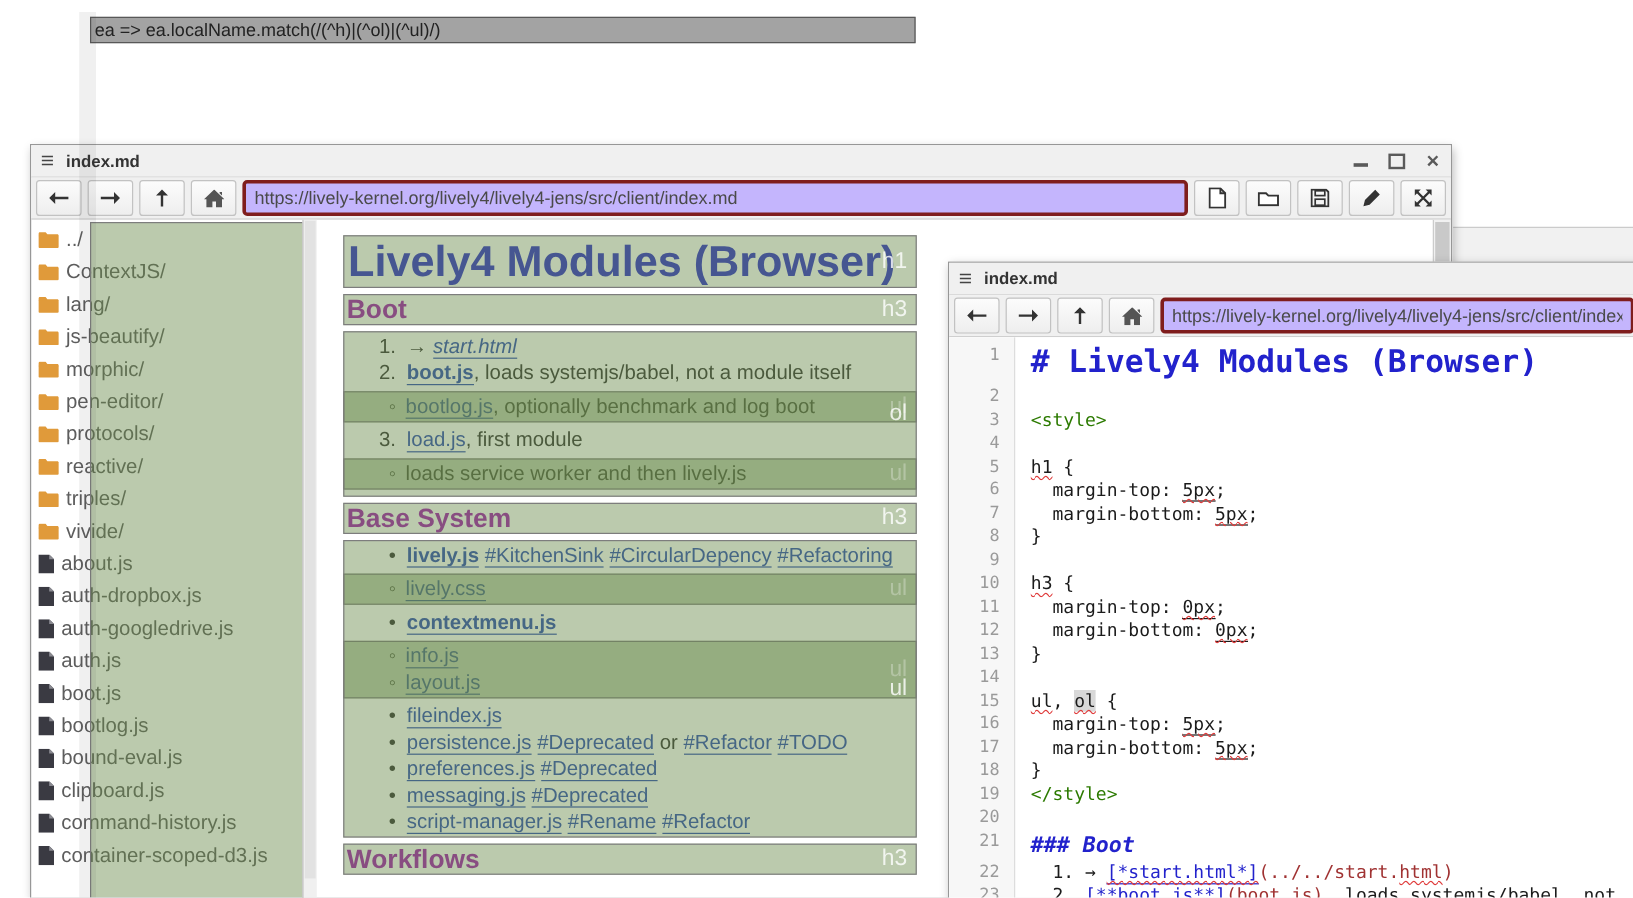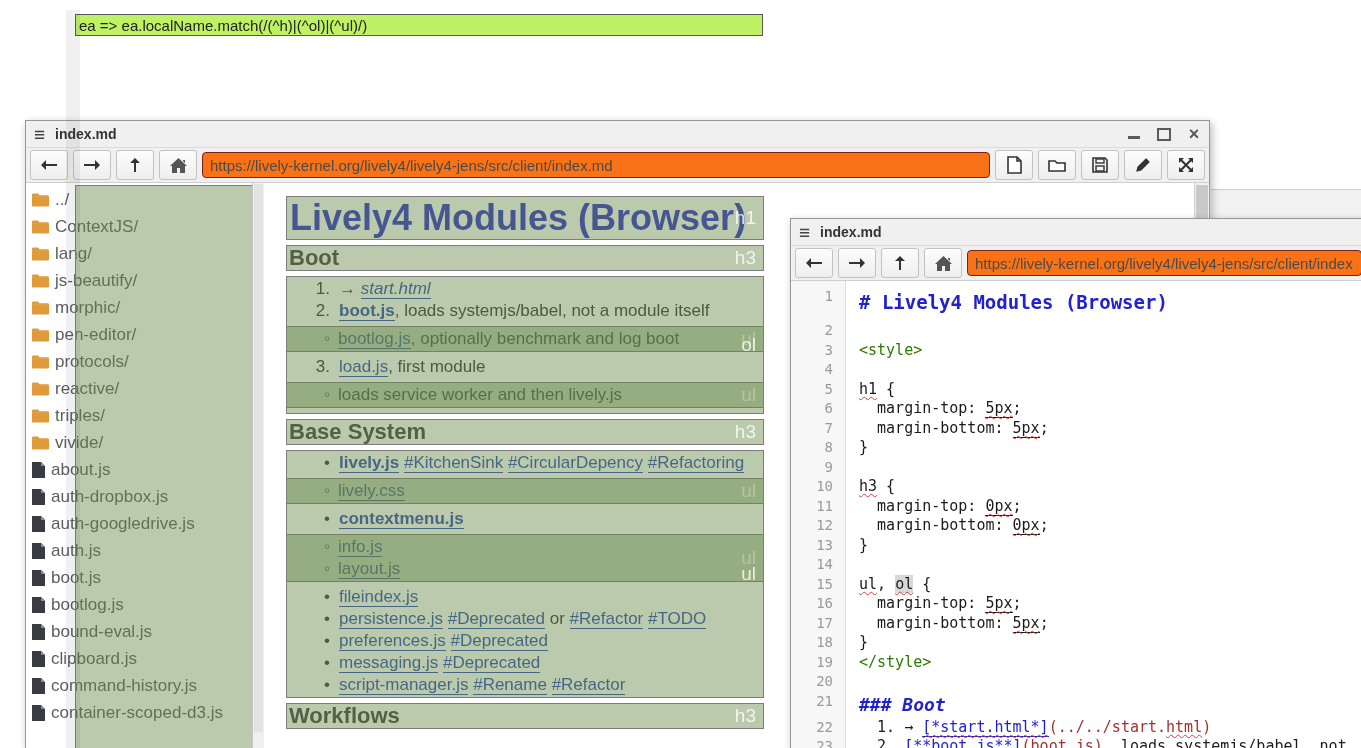--- a/index.html
+++ b/index.html
@@ -16,48 +16,48 @@
   .wc{width:14px;height:14px;display:flex;align-items:center;justify-content:center;
       color:#5a5a5a;cursor:pointer;}
   .wc-min i{display:block;width:12px;height:3px;background:#5a5a5a;margin-top:7px;}
   .wc-max i{display:block;width:10px;height:9px;border:2px solid #5a5a5a;}
   .wc-close{font-size:18px;font-weight:700;}
   .toolbar{height:34px;background:#f0f0f0;border-bottom:1px solid #cfcfcf;
            display:flex;align-items:center;padding:0 4px;gap:5px;}
   .tbtn{width:36px;height:28px;border:1px solid #c2c2c2;border-radius:3px;
         background:linear-gradient(#fcfcfc,#eeeeee);display:flex;align-items:center;
         justify-content:center;flex:none;cursor:pointer;}
-  .urlfield{flex:1;height:24px;border:1px solid #7f1d1d;border-radius:4px;background:#f97316;
+  .urlfield{flex:1;height:24px;border:3px solid #7f1d1d;border-radius:4px;background:#c4b5fd;
             font-size:15px;color:#4a4a4a;padding:0 7px;font-family:"Liberation Sans",sans-serif;min-width:40px;}
   svg{display:block;}
   
   #gray-strip{position:absolute;left:66px;top:10px;width:14px;height:738px;
               background:rgba(70,70,70,.08);z-index:30;pointer-events:none;}
   #filter-input{position:absolute;left:75px;top:14px;width:680px;height:18px;
                 border:1px solid #585858;font-size:15px;color:#222;padding:1px 3px;
-                font-family:"Liberation Sans",sans-serif;background:#bef264;z-index:5;}
+                font-family:"Liberation Sans",sans-serif;background:#a3a3a3;z-index:5;}
   
   #win1{left:25px;top:120px;width:1183px;height:627px;}
   .w1body{position:relative;height:565px;display:flex;overflow:hidden;}
   .sidebar{width:226px;flex:none;position:relative;padding:3px 0 0 6px;box-sizing:border-box;}
   .srow{height:27px;display:flex;align-items:center;gap:6px;font-size:17px;color:#5d5d5d;
         white-space:nowrap;cursor:pointer;}
   .sidebar-overlay{position:absolute;left:49px;top:2px;width:176px;height:562px;
                    background:rgba(104,138,74,.45);border:1px solid #7d7d7d;pointer-events:none;}
   .sscroll{width:11px;flex:none;background:#f0f0f0;border-left:1px solid #c6c6c6;position:relative;}
   .sscroll .thumb{position:absolute;left:1px;right:1px;top:1px;height:97%;background:#e2e2e2;}
   .mdarea{flex:1;position:relative;padding:8px 0 0 22px;overflow:hidden;}
   #md-root{width:478px;}
   .blk{position:relative;white-space:nowrap;}
   .ovl{position:absolute;inset:0;background:rgba(104,138,74,.45);border:1px solid #7d7d7d;
        pointer-events:none;}
   .ovl .tg{position:absolute;right:7px;top:50%;transform:translateY(-50%);
            color:rgba(255,255,255,.8);font-size:19px;font-weight:400;}
   .mdh1{font-size:36px;line-height:44px;font-weight:700;color:#2a2ccc;padding-left:4px;margin:5px 0;}
-  .mdh3{font-size:22px;line-height:26px;font-weight:700;color:#404040;padding-left:3px;margin:0;}
+  .mdh3{font-size:22px;line-height:26px;font-weight:700;color:#a21caf;padding-left:3px;margin:0;}
   .lst{margin:5px 0;padding:2px 0;font-size:17px;line-height:22px;color:#333;}
   .li{padding-left:18px;white-space:nowrap;}
   .mk{display:inline-block;width:26px;text-align:right;margin-right:9px;color:#333;}
   .subul{position:relative;margin:4px 0;padding:2px 0;}
   .subli{padding-left:28px;white-space:nowrap;}
   .smk{display:inline-block;width:16px;text-align:right;margin-right:8px;}
   .mda{color:#2b4bb5;border-bottom:1px solid #2b4bb5;cursor:pointer;}
   .bold{font-weight:700;} .ital{font-style:italic;}
   .md-scrollbar{position:absolute;right:0;top:0;bottom:0;width:14px;background:#f1f1f1;
                 border-left:1px solid #ccc;}
@@ -71,21 +71,21 @@
           font-family:"DejaVu Sans Mono","Liberation Mono",monospace;font-size:15px;color:#1b1b1b;
           padding-top:6px;}
   .editor:before{content:"";position:absolute;left:0;top:0;bottom:0;width:54px;
                  background:#f7f7f7;border-right:1px solid #ddd;}
   .erow{position:relative;display:flex;align-items:flex-start;line-height:19.5px;height:19.5px;}
   .erow.big1{height:34px;line-height:30px;}
   .erow.big3{height:26px;line-height:26px;}
   .ln{width:42px;flex:none;text-align:right;color:#9a9a9a;font-size:14px;line-height:19.5px;
       padding-right:12px;position:relative;}
   .code{white-space:pre;padding-left:14px;}
-  .eh1{font-size:19px;font-weight:700;color:#2222cc;}
+  .eh1{font-size:26px;font-weight:700;color:#2222cc;}
   .eh3{font-size:18px;font-weight:700;color:#2222cc;font-style:italic;}
   .tag{color:#2c7a00;}
   .url{color:#a03232;}
   .lnk{color:#2222cc;}
   .u{border-bottom:1px solid currentColor;margin-top:34px;}
   .sq{text-decoration:underline;text-decoration-style:wavy;text-decoration-color:#e03c3c;
       text-decoration-thickness:1px;text-underline-offset:2px;}
   .hl{background:#d8d8d8;}
 </style>
 </head>

